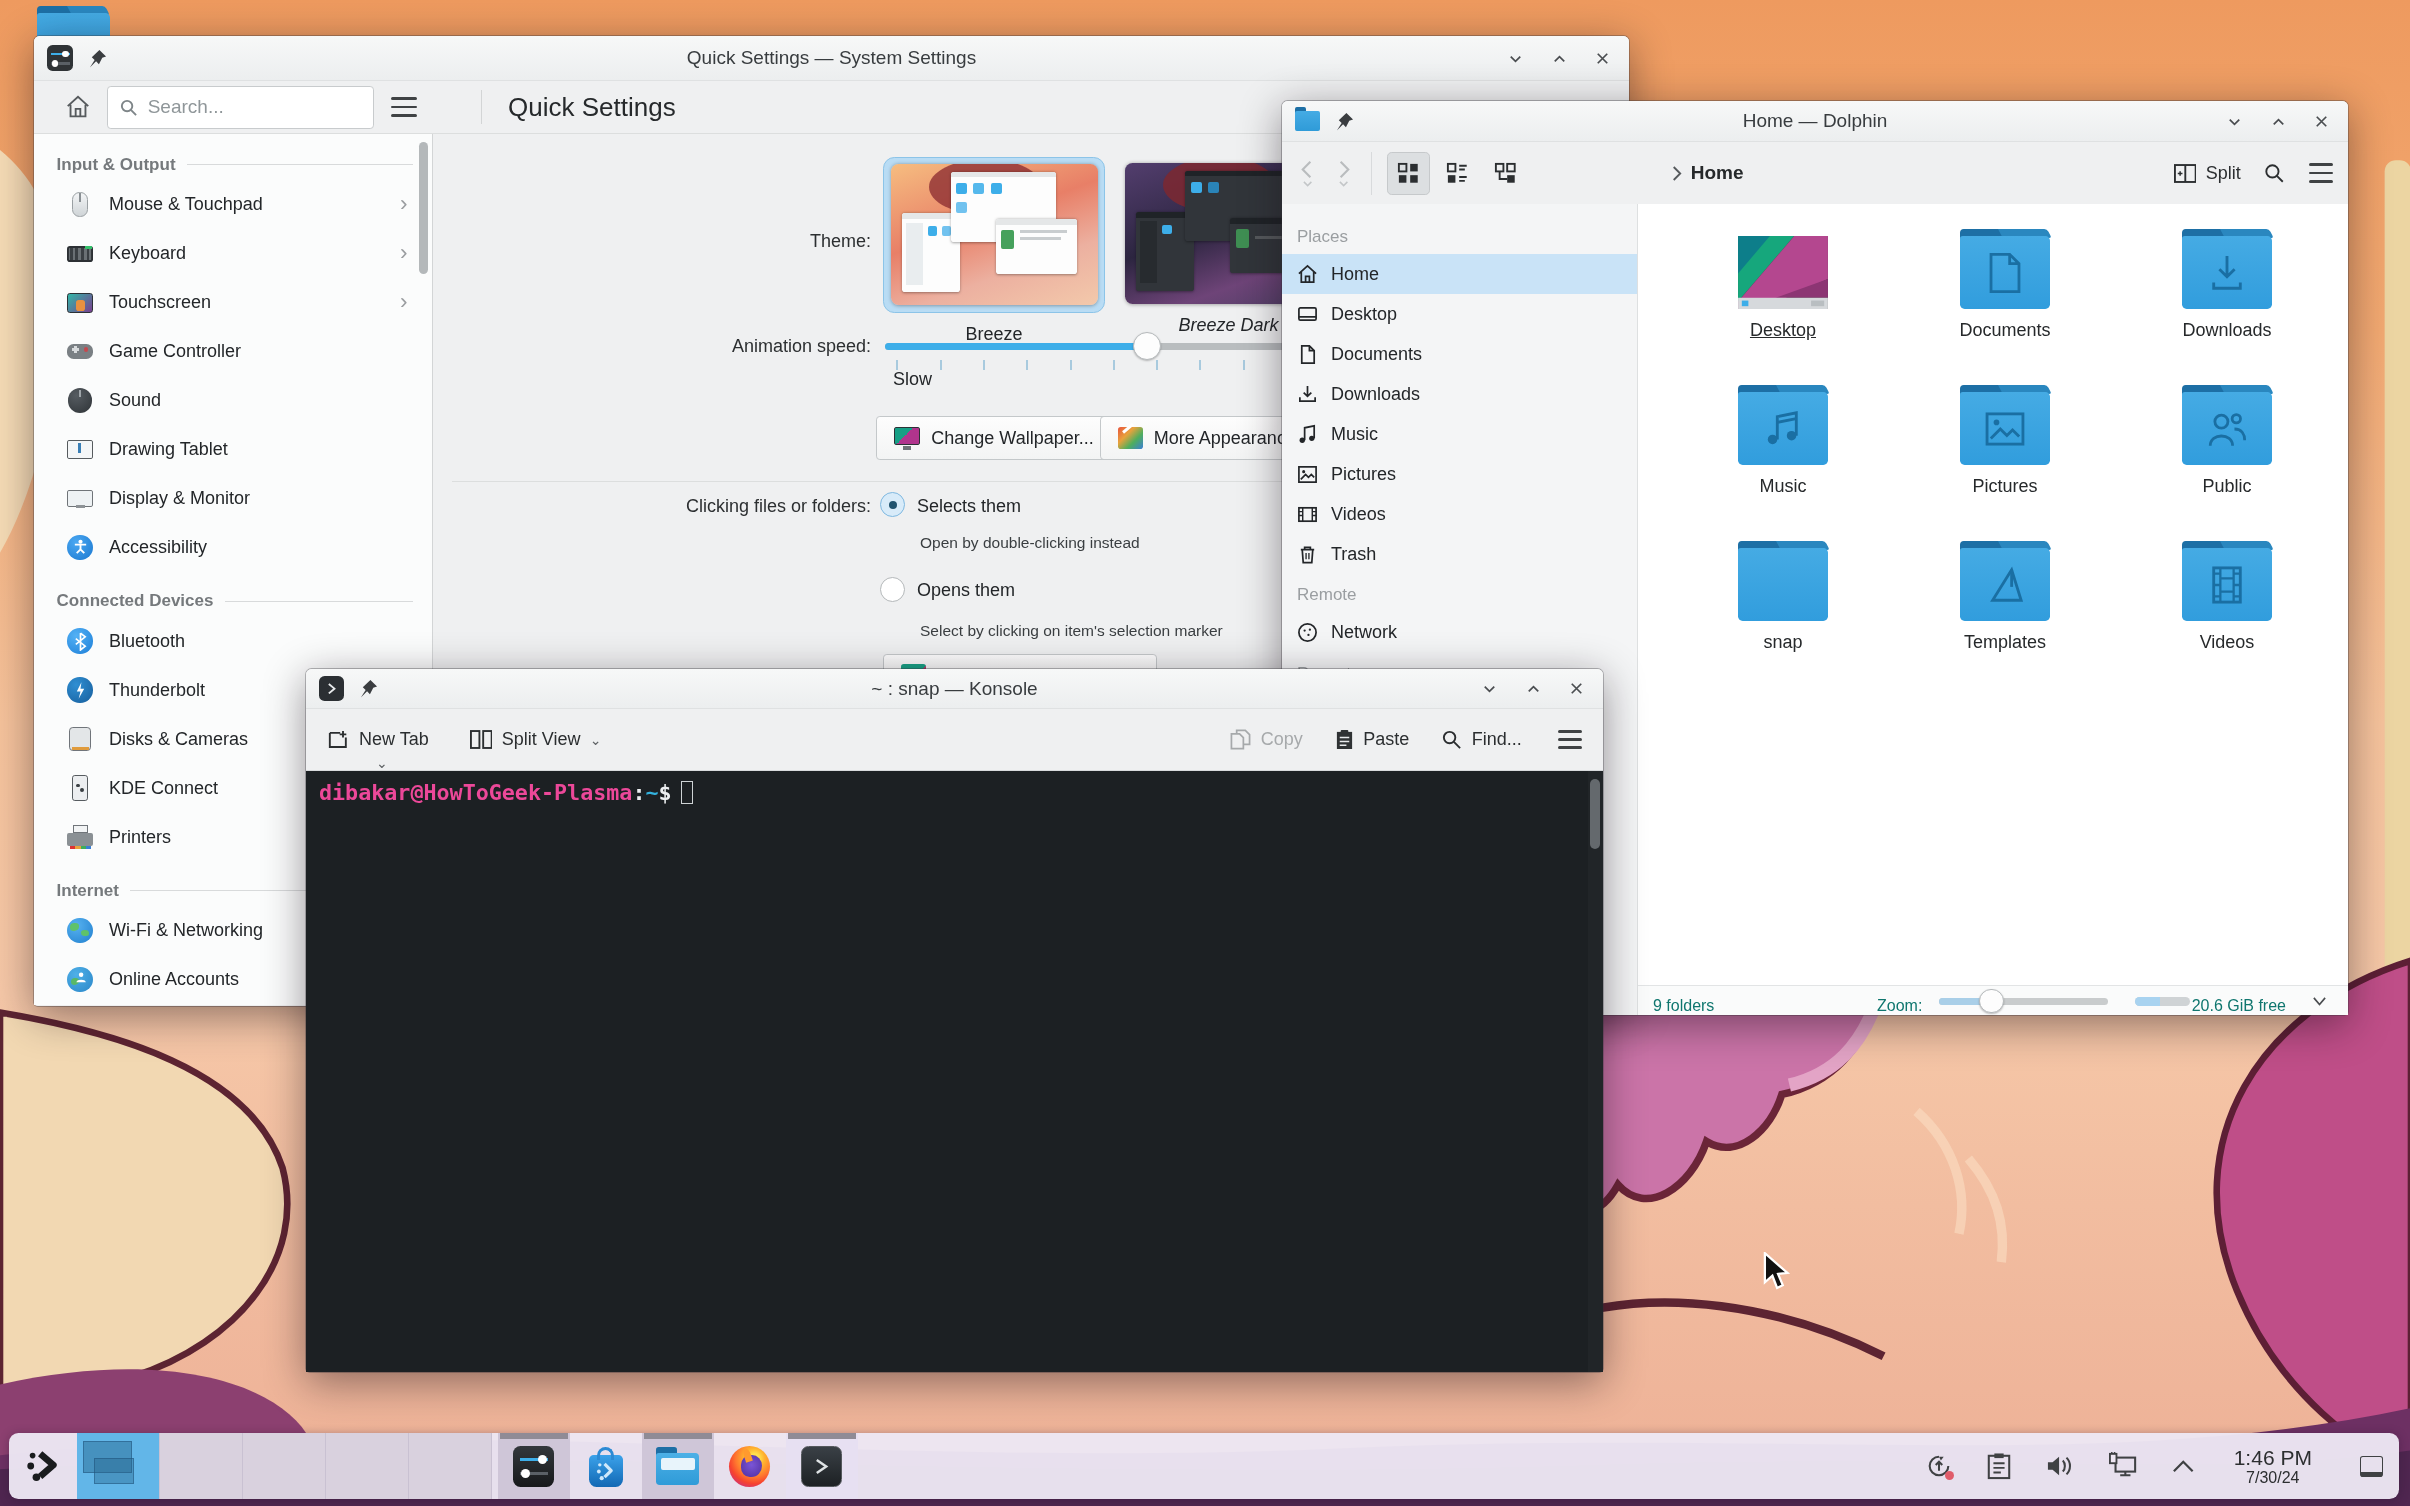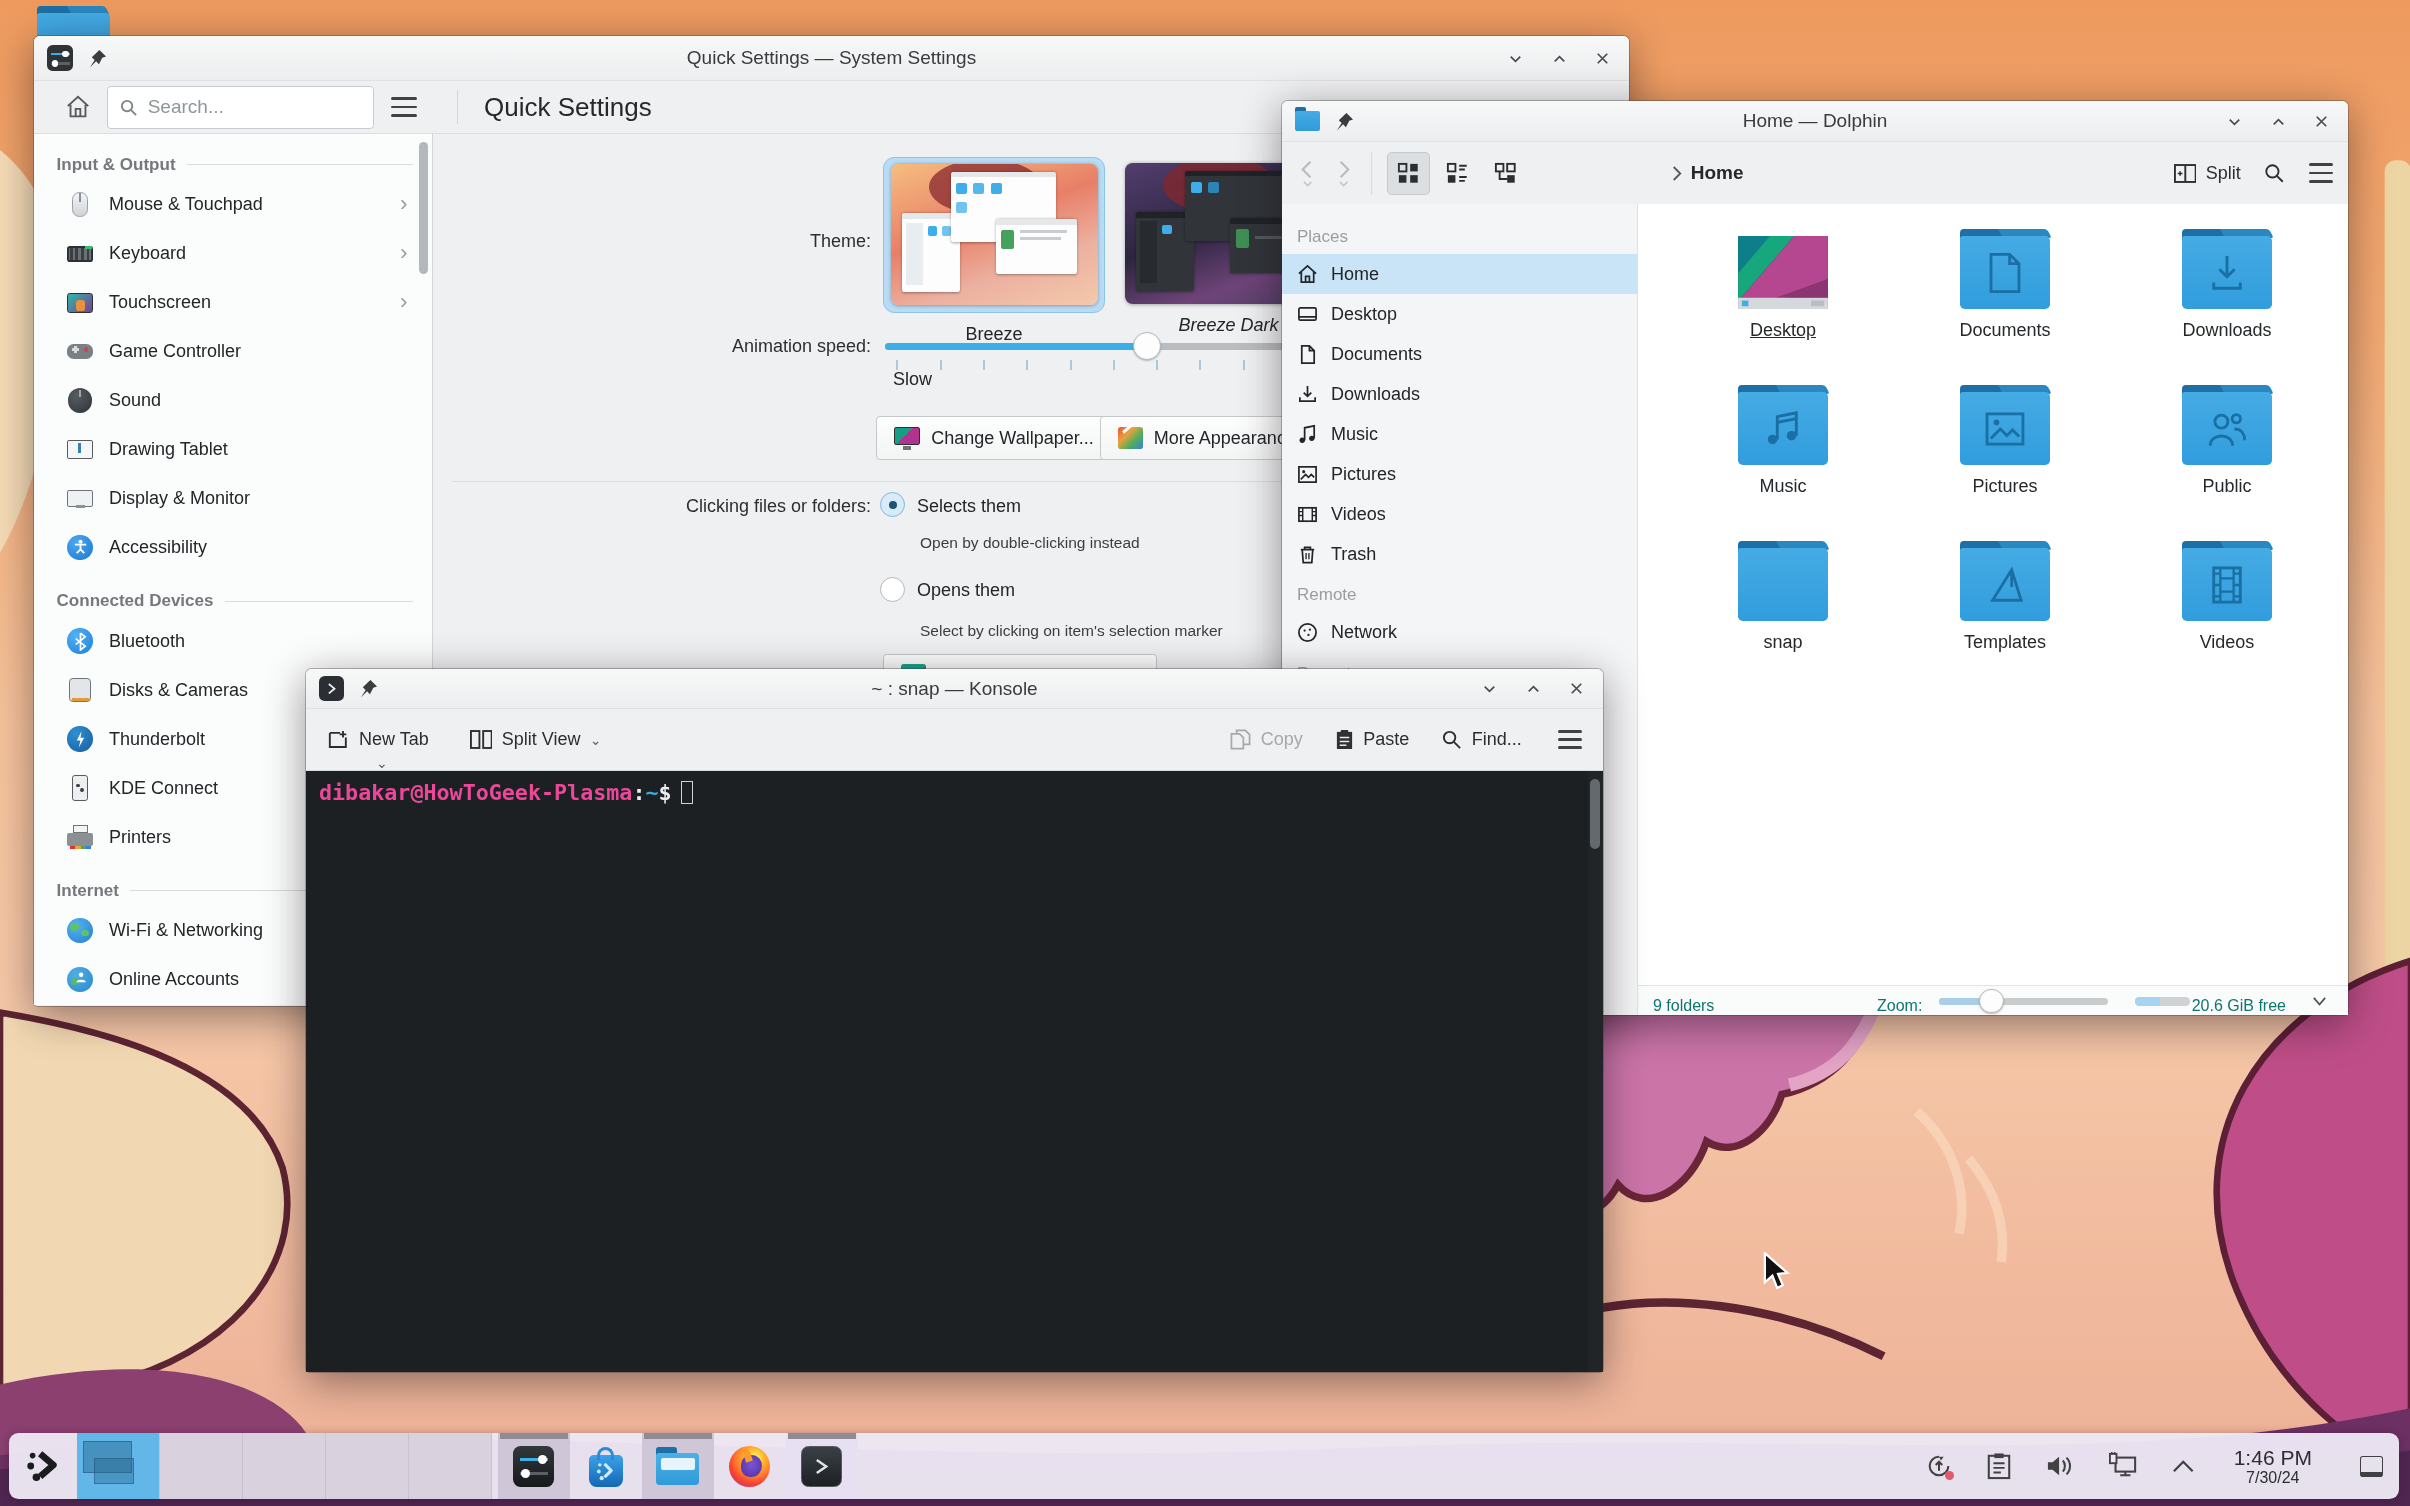--- a/index.html
+++ b/index.html
@@ -207,21 +207,21 @@
             <circle cx="8.5" cy="8.5" r="5.5" fill="none" stroke="#7e8588" stroke-width="2"></circle>
             <path d="M12.8,12.8 L18,18" stroke="#7e8588" stroke-width="2"></path>
           </svg>
         <span>Search...</span>
       </div>
       <div class="burger">
           <i></i>
           <i></i>
           <i></i>
         </div>
-      <div class="ss-ptitle" style="left:423px;border-left:0.9px solid #d3d5d6;padding-left:26px;height:34px;line-height:34px;">Quick Settings</div>
+      <div class="ss-ptitle" style="left:447px;border-left:0.9px solid #d3d5d6;padding-left:26px;height:34px;line-height:34px;">Quick Settings</div>
     </div>
 
     <div class="ss-body">
       <aside class="ss-sidebar">
         <div class="ss-thumb"></div>
 
         <div class="sec-h" style="margin-top:7.5px;">
             <span>Input &amp; Output</span>
             <i></i>
           </div>
@@ -300,33 +300,33 @@
           <span class="sbi">
               <i style="width:25.4px;height:25.4px;background:radial-gradient(circle at 35% 30%,#53b1f5,#1d7fd8);border-radius:50%;"></i>
             <svg style="position:absolute;left:6.6px;top:4.7px;" width="15" height="19" viewBox="0 0 16 20">
                 <path d="M8,1 L8,19 L13,15 L3,7 M3,13 L13,5 L8,1" fill="none" stroke="#fff" stroke-width="1.8"></path>
               </svg>
             </span>
           <span>Bluetooth</span>
         </div>
         <div class="sb-item">
           <span class="sbi">
-              <i style="width:22.6px;height:24.5px;background:#e3e6e8;border:1.9px solid #70757a;border-radius:3.8px;"></i>
-              <i style="position:absolute;left:5.6px;bottom:2.8px;width:17px;height:3.8px;background:#e09b3c;"></i>
-            </span>
-          <span>Disks &amp; Cameras</span>
-        </div>
-        <div class="sb-item">
-          <span class="sbi">
               <i style="width:25.4px;height:25.4px;background:radial-gradient(circle at 35% 30%,#2f8fd3,#175e9c);border-radius:50%;"></i>
             <svg style="position:absolute;left:7.5px;top:4.7px;" width="13" height="19" viewBox="0 0 14 20">
                 <path d="M8,1 L3,11 L7,11 L5,19 L11,8 L7,8 Z" fill="#fff"></path>
               </svg>
             </span>
           <span>Thunderbolt</span>
+        </div>
+        <div class="sb-item">
+          <span class="sbi">
+              <i style="width:22.6px;height:24.5px;background:#e3e6e8;border:1.9px solid #70757a;border-radius:3.8px;"></i>
+              <i style="position:absolute;left:5.6px;bottom:2.8px;width:17px;height:3.8px;background:#e09b3c;"></i>
+            </span>
+          <span>Disks &amp; Cameras</span>
         </div>
         <div class="sb-item">
           <span class="sbi">
               <i style="width:16px;height:25.4px;background:#eceef0;border:1.9px solid #565b5f;border-radius:2.8px;"></i>
               <i style="position:absolute;left:10.4px;top:9.4px;width:3.8px;height:3.8px;background:#3a3f43;border-radius:50%;"></i>
               <i style="position:absolute;left:14px;top:14px;width:3.8px;height:3.8px;background:#3a3f43;border-radius:50%;"></i>
             </span>
           <span>KDE Connect</span>
         </div>
         <div class="sb-item">

